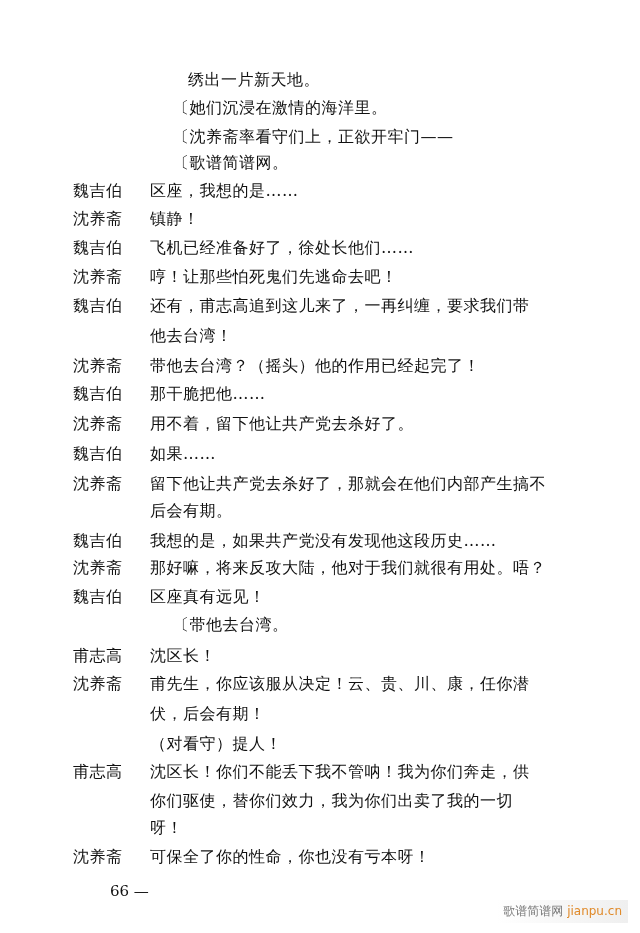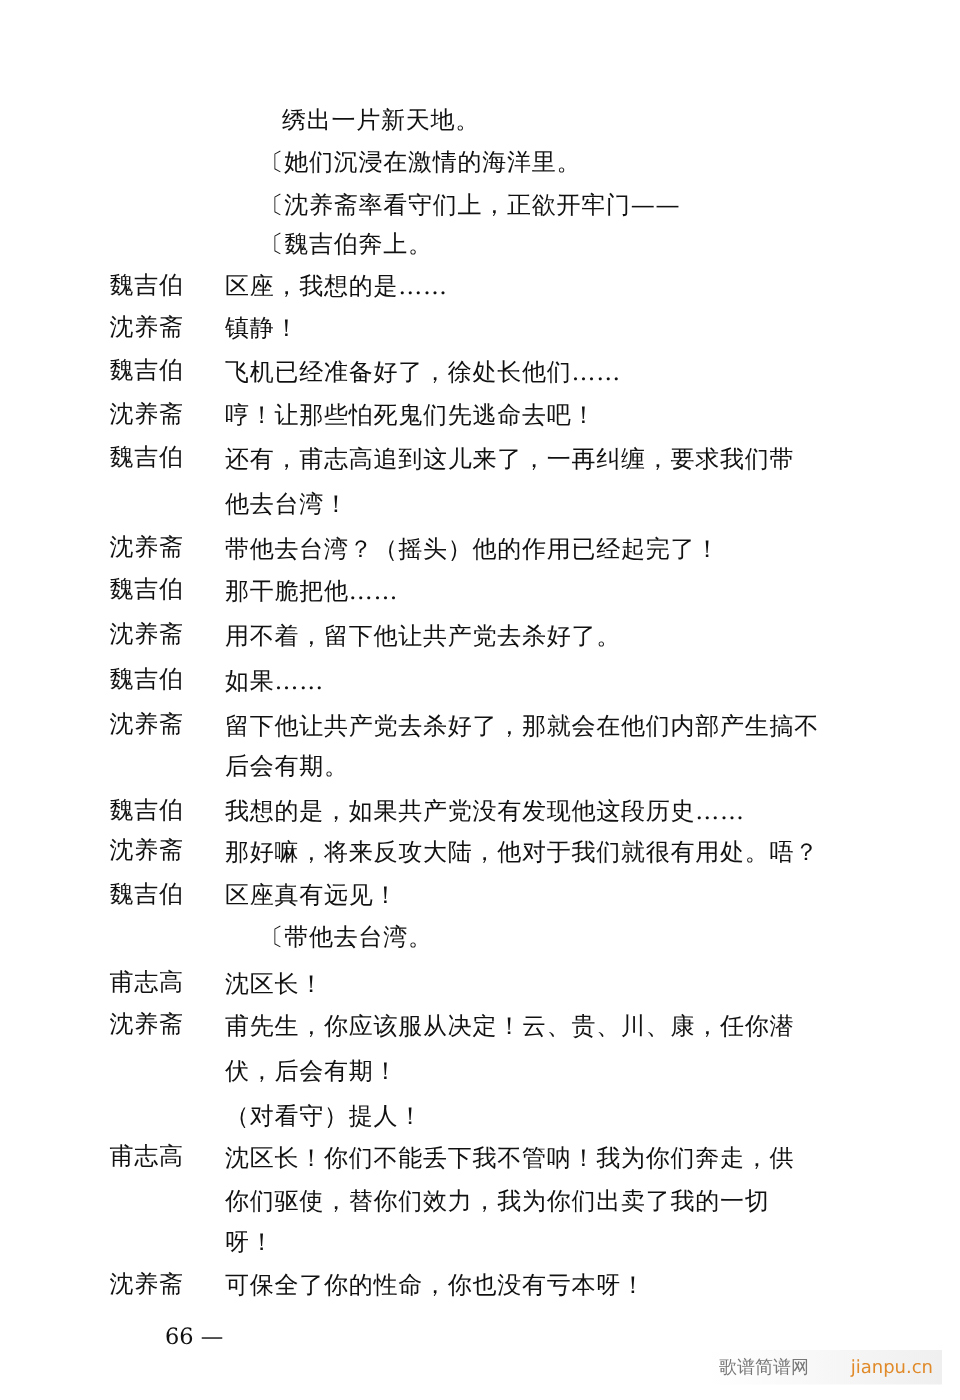--- a/index.html
+++ b/index.html
@@ -2,43 +2,43 @@
 <html><head>
 <meta charset="utf-8">
 <style>
   html, body { margin: 0; padding: 0; }
   body {
     width: 640px; height: 933px; background: #ffffff; position: relative; overflow: hidden;
     font-family: "DejaVu Serif", "Liberation Serif", serif; color: #111;
   }
   .page { position: absolute; left: 0; top: 0; width: 640px; height: 933px; }
   .line { position: absolute; font-size: 16px; line-height: 20px; white-space: nowrap; letter-spacing: 0.5px; }
-  .speaker { position: absolute; left: 73px; width: 70px; font-family: Liberation Mono, monospace; }
+  .speaker { position: absolute; left: 73px; width: 70px; }
   .text { position: absolute; left: 150px; }
   .indent-first { left: 188px; }
   .stage { left: 173px; text-align: right; }
   .footer-page { position: absolute; left: 110px; top: 882px; font-size: 15px; }
   .watermark { position: absolute; right: 12px; top: 900px; font-size: 12px; color: #777; font-family: "DejaVu Sans", sans-serif; background: linear-gradient(to right, rgba(240,240,240,0), #efefef); padding: 3px 6px; }
-  .watermark .en { color: #e08a2a; margin-left: 24px; }
+  .watermark .en { color: #e08a2a; }
 </style>
 </head>
 <body>
 
 <div class="page" id="page">
     <div class="line" style="top: 70px;">
       <span class="text indent-first">绣出一片新天地。</span>
     </div>
     <div class="line" style="top: 98px;">
       <span class="text stage">〔她们沉浸在激情的海洋里。</span>
     </div>
     <div class="line" style="top: 127px;">
       <span class="text stage">〔沈养斋率看守们上，正欲开牢门——</span>
     </div>
     <div class="line" style="top: 153px;">
-      <span class="text stage">〔魏吉伯奔上。</span>
+      <span class="text stage">〔歌谱简谱网。</span>
     </div>
     <div class="line" style="top: 181px;">
       <span class="speaker">魏吉伯</span>
       <span class="text">区座，我想的是……</span>
     </div>
     <div class="line" style="top: 209px;">
       <span class="speaker">沈养斋</span>
       <span class="text">镇静！</span>
     </div>
     <div class="line" style="top: 238px;">

